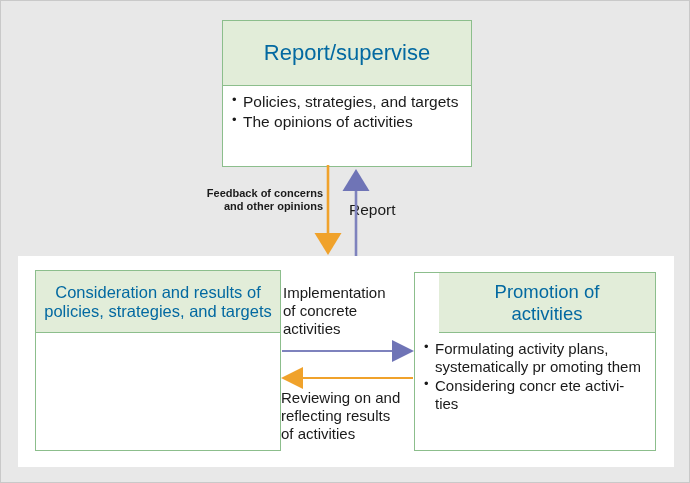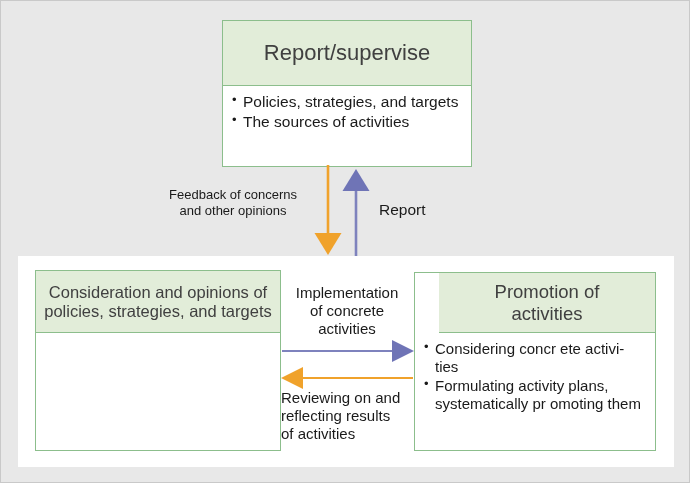--- a/index.html
+++ b/index.html
@@ -31,21 +31,21 @@
     border: 1px solid #8cbe8c;
   }
   .box-header {
     box-sizing: border-box;
     background: #e2edd9;
     border-bottom: 1px solid #8cbe8c;
     display: flex;
     align-items: center;
     justify-content: center;
     text-align: center;
-    color: #404040;
+    color: #0369a1;
     line-height: 1.15;
   }
   .box-body {
     box-sizing: border-box;
     padding: 7px 8px 6px 9px;
     color: #1a1a1a;
   }
   .bullets {
     list-style: none;
     margin: 0;
@@ -132,35 +132,36 @@
     position: absolute;
     color: #1a1a1a;
     line-height: 1.2;
     white-space: pre-line;
   }
 
   #label-feedback {
     left: 142px;
     top: 186px;
     width: 180px;
-    font-size: 13px;
-    text-align: center;
+    font-size: 11px;
+    text-align: right;
+    font-weight: bold;
   }
   #label-report {
-    left: 378px;
+    left: 348px;
     top: 200px;
     font-size: 15.5px;
     text-align: right;
   }
   #label-implementation {
     left: 282px;
     top: 283px;
     width: 128px;
     font-size: 15px;
-    text-align: center;
+    text-align: left;
   }
   #label-reviewing {
     left: 280px;
     top: 388px;
     width: 132px;
     font-size: 15px;
   }
 
   
   #arrow-layer {
@@ -175,48 +176,48 @@
 </head>
 <body>
 
 <div id="canvas">
 
   <div class="box" id="top-box">
     <div class="box-header">Report/supervise</div>
     <div class="box-body">
       <ul class="bullets">
         <li>Policies, strategies, and targets</li>
-        <li>The sources of activities</li>
+        <li>The opinions of activities</li>
       </ul>
     </div>
   </div>
 
   <div class="arrow-label" id="label-feedback">Feedback of concerns
 and other opinions</div>
 
   <div class="arrow-label" id="label-report">Report</div>
 
   <div id="lower-panel">
 
     <div class="box" id="left-box">
       <div class="box-header">
-        <span class="hdr-line">Consideration and opinions of</span>
+        <span class="hdr-line">Consideration and results of</span>
         <span class="hdr-line">policies, strategies, and targets</span>
       </div>
     </div>
 
     <div class="box" id="right-box">
       <div class="box-header">
         <span class="hdr-line">Promotion of</span>
         <span class="hdr-line">activities</span>
       </div>
       <div class="box-body">
         <ul class="bullets">
+          <li>Formulating activity plans, systematically pr omoting them</li>
           <li>Considering concr ete activi-ties</li>
-          <li>Formulating activity plans, systematically pr omoting them</li>
         </ul>
       </div>
     </div>
   </div>
 
   <div class="arrow-label" id="label-implementation">Implementation
 of concrete
 activities</div>
 
   <div class="arrow-label" id="label-reviewing">Reviewing on and

